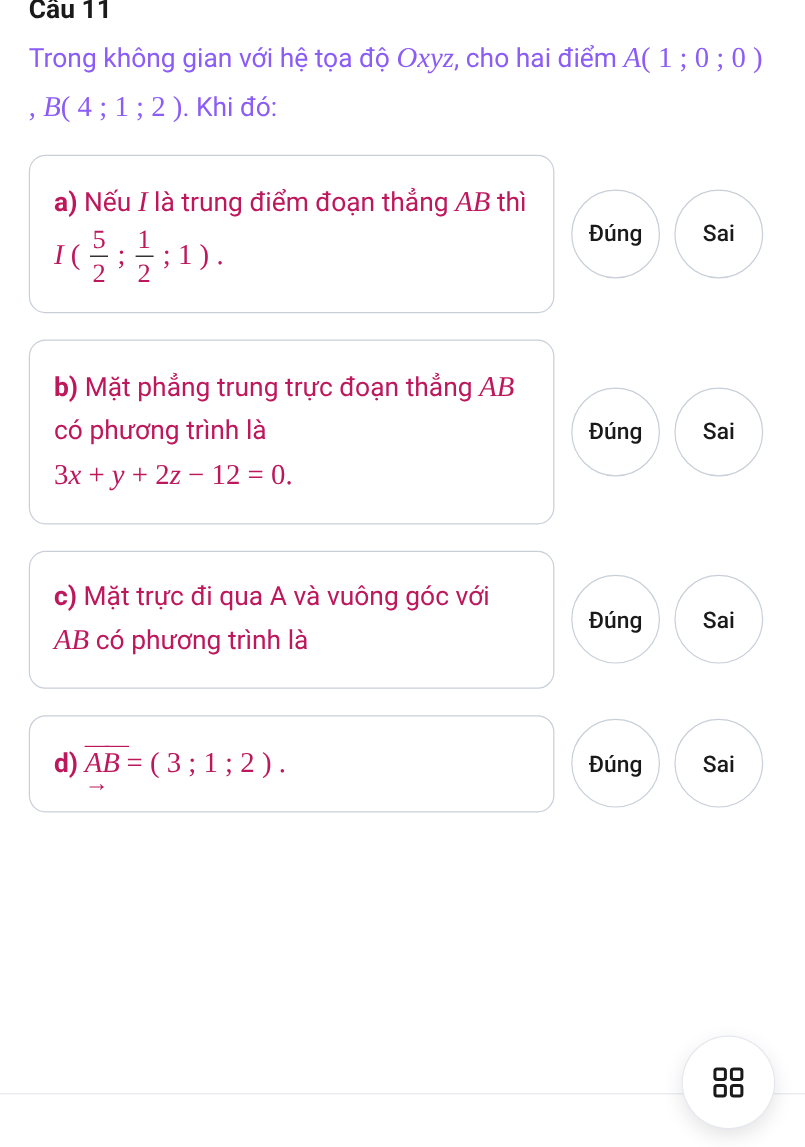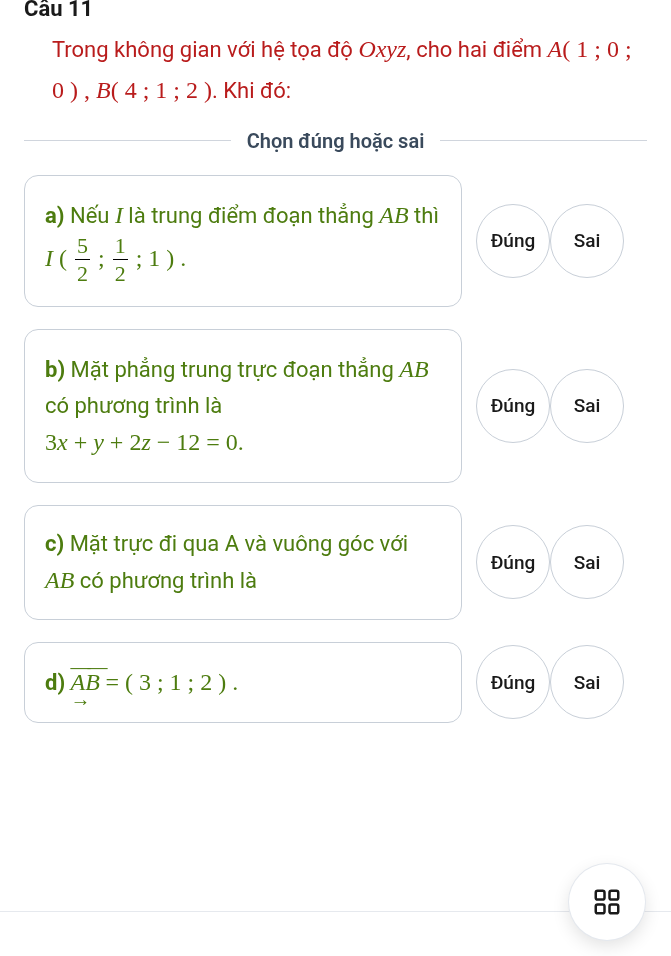--- a/index.html
+++ b/index.html
@@ -18,23 +18,22 @@
   .question-header {
     font-size: 22px;
     font-weight: 700;
     color: #1a1a1a;
     margin-bottom: 8px;
     margin-top: -4px;
   }
   .question-text {
     font-size: 22px;
     line-height: 1.7;
-    color: #b91c1c;
+    color: #8b5cf6;
     margin-bottom: 18px;
-    margin-left: 28px;
   }
   .math-it { font-family: "Times New Roman", serif; font-style: italic; font-size: 24px; }
   .math-up { font-family: "Times New Roman", serif; font-style: normal; font-size: 24px; }
   .divider-wrap {
     display: flex;
     align-items: center;
     margin: 16px 0 22px 0;
   }
   .divider-line {
     flex: 1;
@@ -53,38 +52,39 @@
     align-items: center;
     gap: 14px;
   }
   .option-box {
     flex: 0 0 438px;
     border: 1.5px solid #c8cfd8;
     border-radius: 14px;
     padding: 20px 20px;
     font-size: 22px;
     line-height: 1.6;
-    color: #4d7c0f;
+    color: #be185d;
   }
   .option-box .label { font-weight: 700; }
   .frac {
     display: inline-flex;
     flex-direction: column;
     align-items: center;
     vertical-align: middle;
     font-family: "Times New Roman", serif;
     font-size: 22px;
     line-height: 1.05;
     margin: 0 2px;
   }
   .frac .num { padding: 0 2px; }
   .frac .bar { width: 100%; height: 1.4px; background: #000; margin: 2px 0; }
   .frac .den { padding: 0 2px; }
   .btns {
     display: flex;
+    gap: 12px;
   }
   .circle-btn {
     width: 74px;
     height: 74px;
     border-radius: 50%;
     border: 1.5px solid #c8cfd8;
     background: #fff;
     font-size: 19px;
     font-weight: 500;
     color: #1a1a1a;
@@ -134,25 +134,20 @@
 </head>
 <body>
 
 <div class="page">
   <div class="question-header">Câu 11</div>
 
   <div class="question-text">
     <span>Trong không gian với hệ tọa độ </span><span class="math-it">Oxyz</span><span>, cho hai điểm </span><span class="math-it">A</span><span class="math-up">( 1 ; 0 ; 0 )</span><span class="math-up"> , </span><span class="math-it">B</span><span class="math-up">( 4 ; 1 ; 2 )</span><span>. Khi đó:</span>
   </div>
 
-  <div class="divider-wrap">
-    <div class="divider-line"></div>
-    <div class="divider-label">Chọn đúng hoặc sai</div>
-    <div class="divider-line"></div>
-  </div>
 
   <div class="options">
 
     <div class="option-row">
       <div class="option-box">
         <span class="label">a)</span><span> Nếu </span><span class="math-it">I</span><span> là trung điểm đoạn thẳng </span><span class="math-it">AB</span><span> thì </span><span class="math-it">I</span><span class="math-up"> ( </span><span class="frac">
             <span class="num">5</span>
             <span class="bar"></span>
             <span class="den">2</span>
           </span><span class="math-up"> ; </span><span class="frac">

